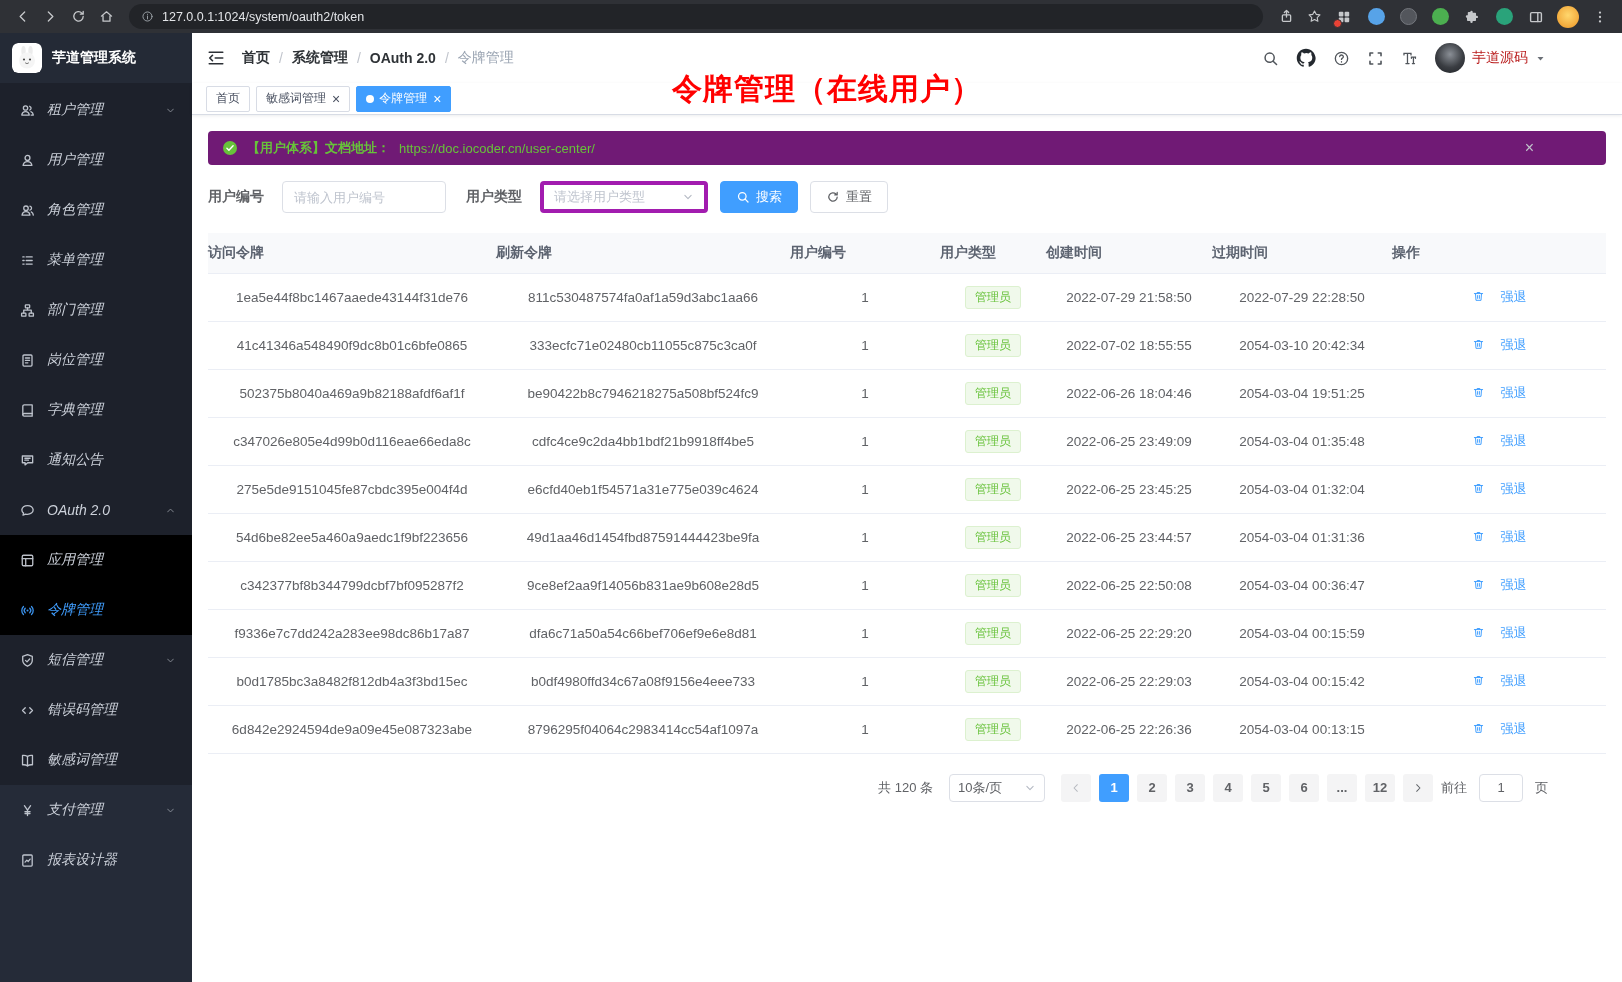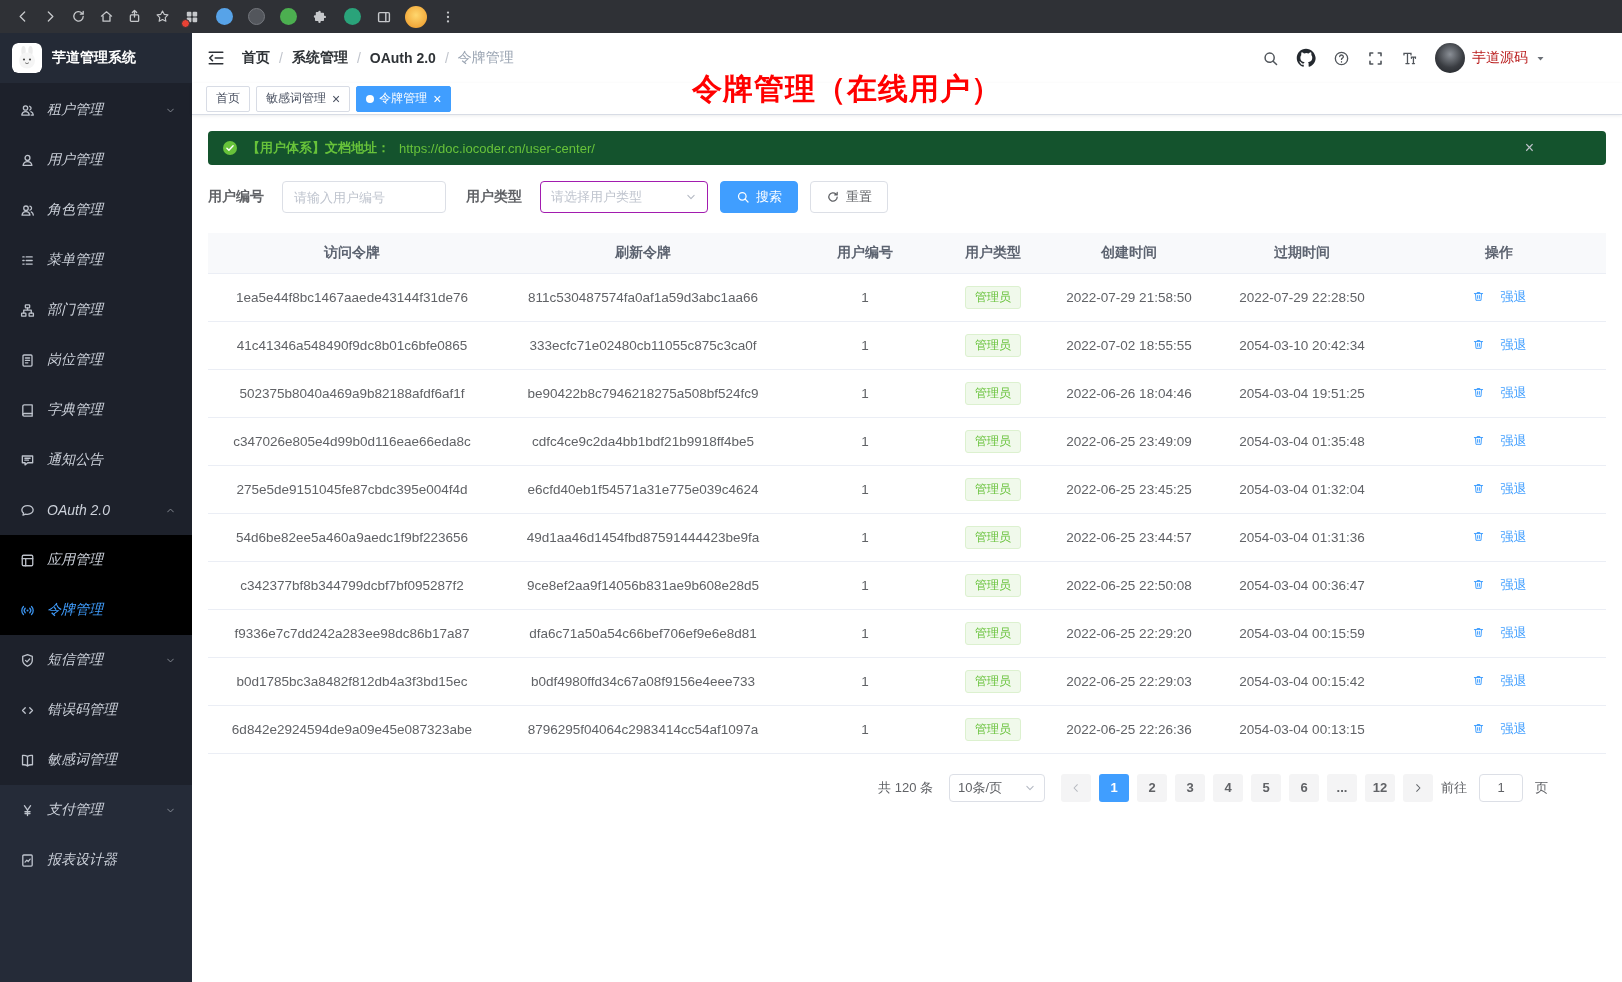--- a/index.html
+++ b/index.html
@@ -65,46 +65,46 @@
   .h-icon.caret { width:11px; height:11px; color:#6b7077; }
 
   
   .tags-bar { height:32px; display:flex; align-items:center; gap:6px; padding:0 14px; background:#fff; border-bottom:1px solid #d8dce5; box-shadow:0 1px 3px rgba(0,21,41,.08); }
   .tag { height:26px; display:inline-flex; align-items:center; gap:5px; padding:0 9px; background:#fff; border:1px solid #d8dce5; border-radius:2px; color:#495060; font-size:12px; cursor:pointer; white-space:nowrap; }
   .tag.active { background:#409eff; border-color:#409eff; color:#fff; }
   .tag-dot { width:8px; height:8px; border-radius:50%; background:#fff; }
   .tag-close { font-size:14px; line-height:1; margin-left:1px; }
 
   
-  .annotation { position:absolute; left:500px; top:36px; z-index:20; font-size:30px; font-weight:700; color:#ff0000; letter-spacing:1px; white-space:nowrap; }
+  .annotation { position:absolute; left:480px; top:36px; z-index:20; font-size:30px; font-weight:700; color:#ff0000; letter-spacing:1px; white-space:nowrap; }
 
   
   .content { padding:16px; }
-  .alert { height:34px; background:#14532d; border-radius:4px; display:flex; align-items:center; gap:9px; padding:0 14px; font-size:13px; color:#67c23a; position:relative; margin-bottom:12px; }
+  .alert { height:34px; background:#701a75; border-radius:4px; display:flex; align-items:center; gap:9px; padding:0 14px; font-size:13px; color:#67c23a; position:relative; margin-bottom:12px; }
   .alert .check { width:16px; height:16px; flex-shrink:0; }
   .alert-text { font-weight:600; }
   .alert-link { color:#67c23a; text-decoration:none; cursor:pointer; }
   .alert-close { position:absolute; right:72px; color:#c0c4cc; font-size:16px; cursor:pointer; line-height:1; }
 
   .filter-row { display:flex; align-items:center; margin:16px 0 20px; }
   .filter-label { font-size:14px; font-weight:700; color:#606266; margin-right:18px; white-space:nowrap; }
   .filter-label.ml { margin-left:20px; }
   .filter-input { width:164px; height:32px; border:1px solid #dcdfe6; border-radius:4px; padding:0 11px; font-size:13px; color:#606266; outline:none; font-family:inherit; }
   .filter-input::placeholder { color:#bfc4ce; }
-  .filter-select { width:168px; height:32px; border:1px solid #a21caf; border-radius:4px; display:flex; align-items:center; justify-content:space-between; padding:0 10px; cursor:pointer; }
+  .filter-select { width:168px; height:32px; border:4px solid #a21caf; border-radius:4px; display:flex; align-items:center; justify-content:space-between; padding:0 10px; cursor:pointer; }
   .select-placeholder { font-size:13px; color:#bfc4ce; }
   .icon12 { width:12px; height:12px; color:#b3b8c2; }
   .btn { height:32px; border-radius:4px; display:inline-flex; align-items:center; gap:6px; font-size:13px; padding:0 15px; cursor:pointer; font-family:inherit; margin-left:12px; }
   .btn.primary { background:#409eff; border:1px solid #409eff; color:#fff; }
   .btn.plain { background:#fff; border:1px solid #dcdfe6; color:#606266; }
   .icon14 { width:14px; height:14px; }
   .icon13 { width:13px; height:13px; }
 
   .table { width:100%; border-collapse:collapse; table-layout:fixed; }
-  .table th { height:40px; background:#f8f9fb; font-size:14px; font-weight:700; color:#5c6370; text-align:center; border-bottom:1px solid #ebeef5; white-space:nowrap; }
+  .table th { height:40px; background:#f8f9fb; font-size:14px; font-weight:700; color:#5c6370; text-align:left; border-bottom:1px solid #ebeef5; white-space:nowrap; }
   .table td { height:48px; font-size:13.5px; color:#606266; text-align:center; border-bottom:1px solid #ebeef5; white-space:nowrap; overflow:hidden; }
   .tag-success { display:inline-block; padding:2px 9px; font-size:12px; line-height:17px; color:#67c23a; background:#f0f9eb; border:1px solid #dcf1cf; border-radius:3px; }
   .action-link { color:#409eff; display:inline-flex; align-items:center; gap:16px; font-size:13px; cursor:pointer; }
 
   .pagination { display:flex; align-items:center; justify-content:flex-end; gap:8px; margin-top:20px; padding-right:58px; font-size:13px; color:#606266; }
   .pg-total { margin-right:8px; white-space:nowrap; }
   .pg-size { width:96px; height:28px; border:1px solid #dcdfe6; border-radius:4px; display:flex; align-items:center; justify-content:space-between; padding:0 8px; cursor:pointer; margin-right:8px; }
   .page-list { display:inline-flex; gap:8px; }
   .page-btn { min-width:30px; height:28px; background:#f4f4f5; border:none; border-radius:3px; font-size:13px; font-weight:600; color:#606266; cursor:pointer; display:inline-flex; align-items:center; justify-content:center; font-family:inherit; }
   .page-btn.active { background:#409eff; color:#fff; }
@@ -130,20 +130,29 @@
   <span class="b-icon" data-icon="reload-icon">
       <svg viewBox="0 0 16 16" fill="none" stroke="currentColor" stroke-width="1.4" stroke-linecap="round" stroke-linejoin="round">
         <path d="M13 8A5 5 0 1 1 11.6 4.4M13 2.5v3h-3"></path>
       </svg>
     </span>
   <span class="b-icon" data-icon="home-icon">
       <svg viewBox="0 0 16 16" fill="none" stroke="currentColor" stroke-width="1.4" stroke-linecap="round" stroke-linejoin="round">
         <path d="M2.6 7.6L8 3l5.4 4.6M4.3 6.9V13h7.4V6.9"></path>
       </svg>
     </span>
+  <div class="url-pill">
+    <span class="pill-icon" data-icon="info-icon">
+        <svg viewBox="0 0 16 16" fill="none" stroke="currentColor" stroke-width="1.2" stroke-linecap="round">
+          <circle cx="8" cy="8" r="5.6"></circle>
+          <path d="M8 7.4V11M8 5.2v.2"></path>
+        </svg>
+      </span>
+    <span class="url-text">127.0.0.1:1024/system/oauth2/token</span>
+  </div>
   <span class="b-icon" data-icon="share-icon">
       <svg viewBox="0 0 16 16" fill="none" stroke="currentColor" stroke-width="1.4" stroke-linecap="round" stroke-linejoin="round">
         <rect x="3.6" y="6.2" width="8.8" height="7" rx="1"></rect>
         <path d="M8 1.6v7M5.7 3.8L8 1.5l2.3 2.3"></path>
       </svg>
     </span>
   <span class="b-icon" data-icon="star-icon">
       <svg viewBox="0 0 16 16" fill="none" stroke="currentColor" stroke-width="1.2" stroke-linejoin="round">
         <path d="M8 2.1l1.8 3.6 4 .6-2.9 2.8.7 4L8 11.2l-3.6 1.9.7-4-2.9-2.8 4-.6z"></path>
       </svg>

